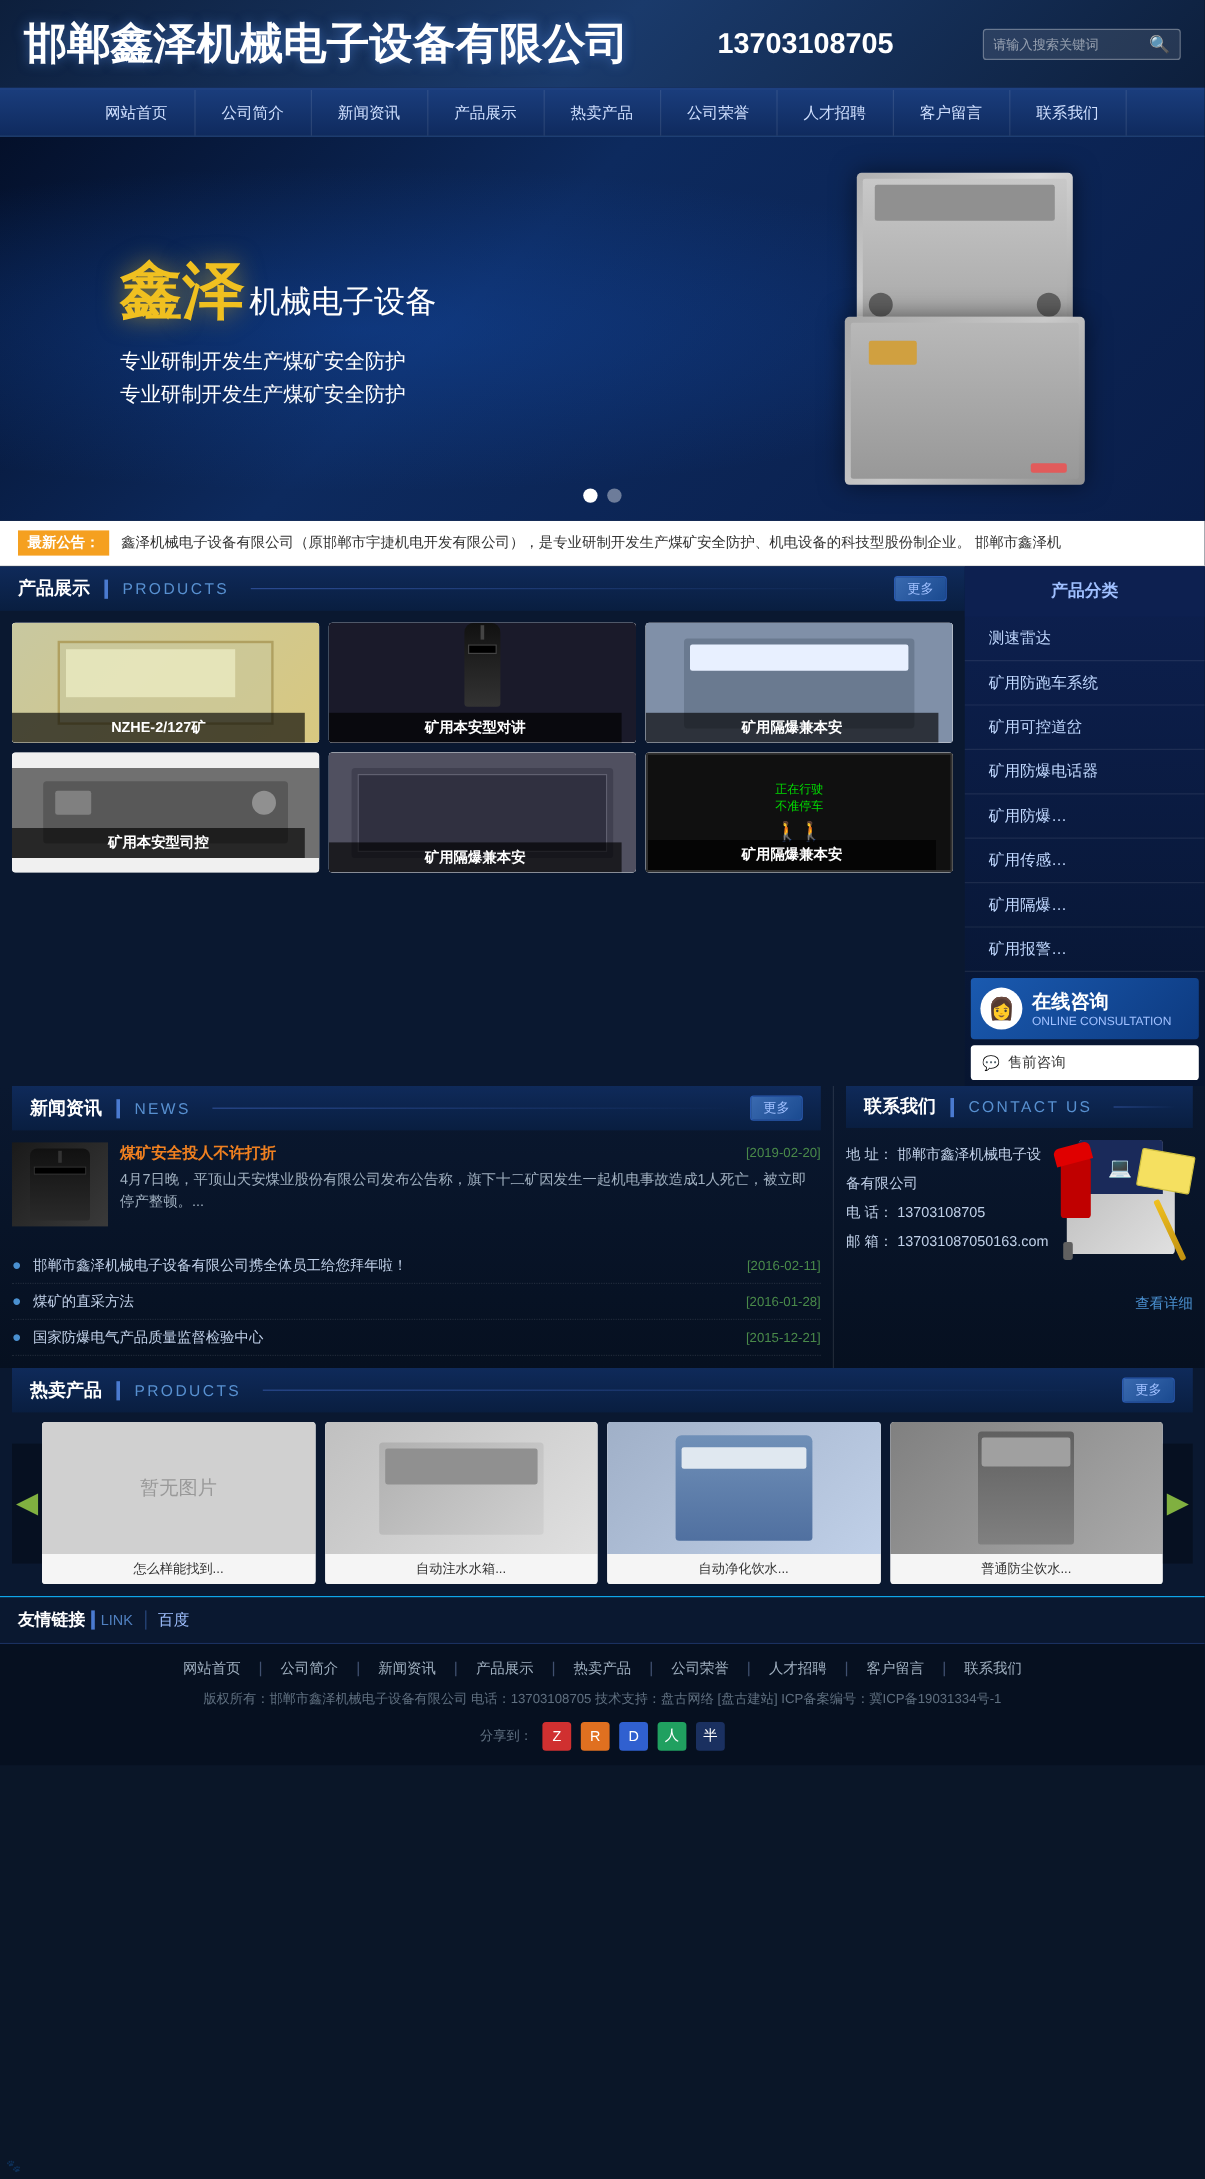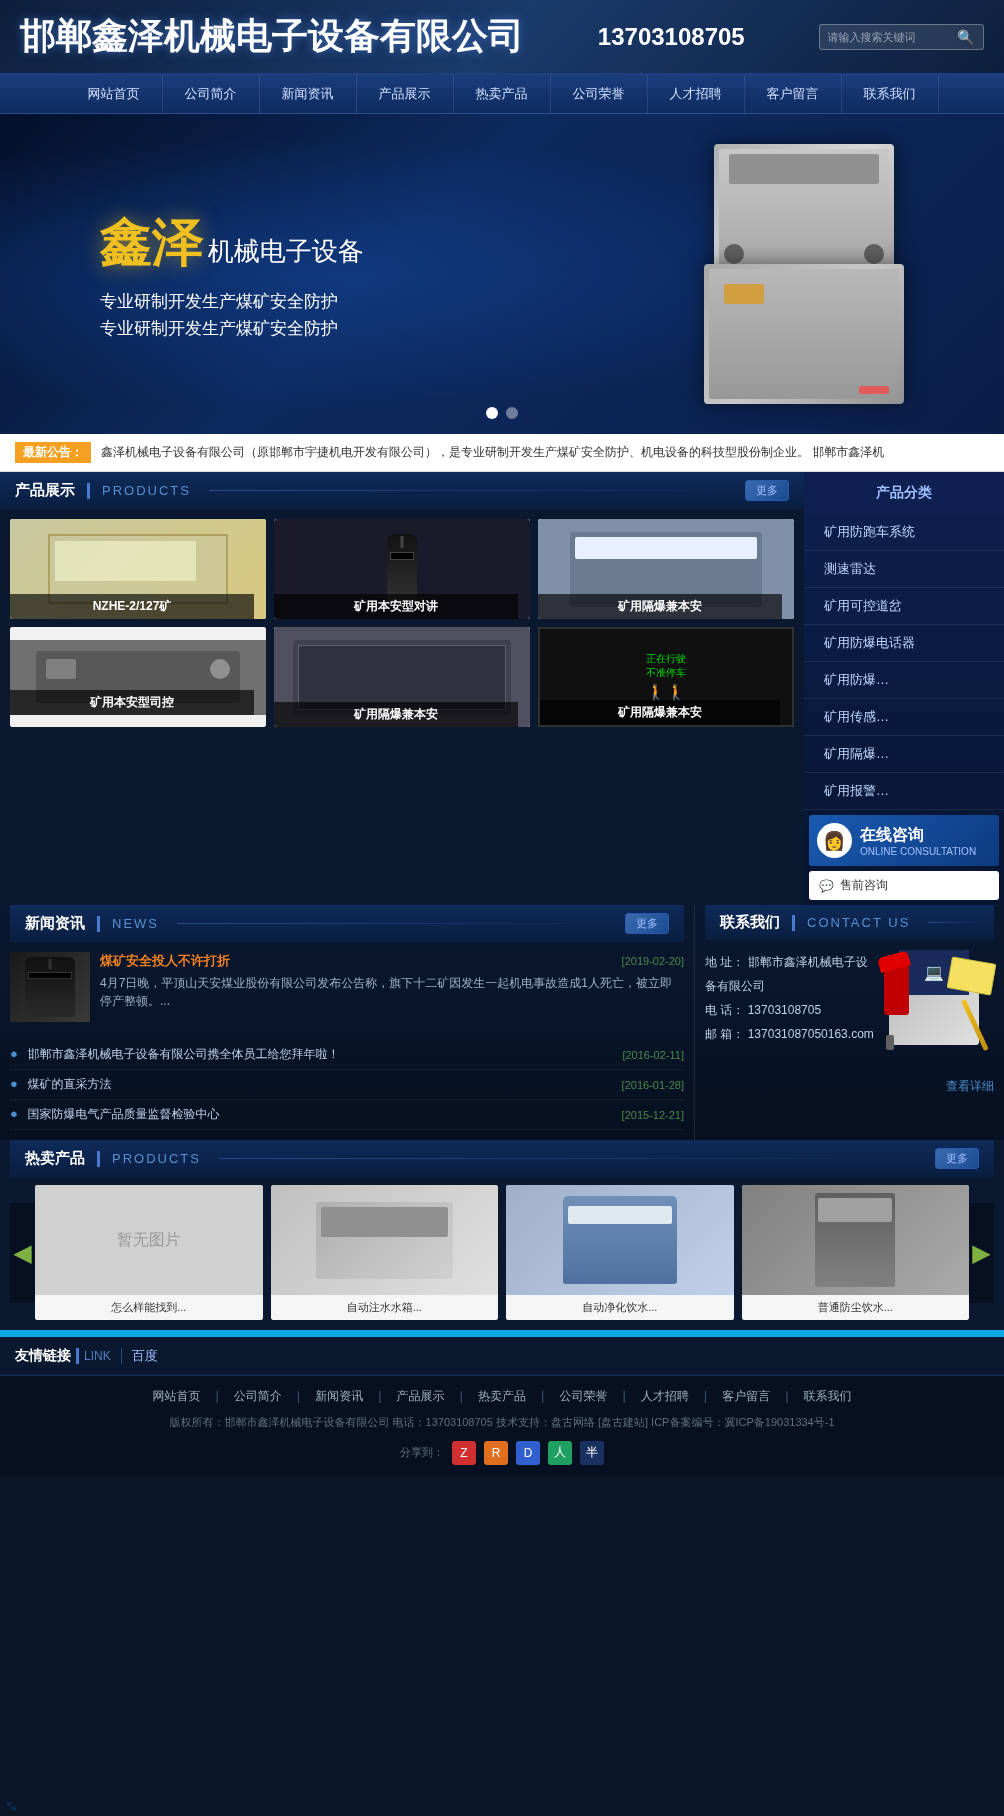--- a/index.html
+++ b/index.html
@@ -68,21 +68,21 @@
     .hot-products-arrow { width: 25px; height: 100px; display: flex; align-items: center; justify-content: center; background: rgba(0,0,0,0.3); cursor: pointer; color: #80b040; font-size: 24px; flex-shrink: 0; }
     .hot-products-items { flex: 1; display: flex; gap: 8px; overflow: hidden; }
     .hot-product-card { flex: 1; background: #fff; border-radius: 3px; overflow: hidden; cursor: pointer; }
     .hot-product-img { width: 100%; height: 110px; background: #e8e8e8; display: flex; align-items: center; justify-content: center; }
     .hot-product-label { color: #333; font-size: 11px; text-align: center; padding: 5px; background: #f5f5f5; }
 
     
     .hp-img-1 { background: #d0d0d0; display: flex; align-items: center; justify-content: center; font-size: 12px; color: #666; }
 
     
-    .friend-links { background: #0a1830; padding: 10px 15px; display: flex; align-items: center; gap: 0; border-top: 7px solid #0ea5e9; }
+    .friend-links { background: #0a1830; padding: 10px 15px; display: flex; align-items: center; gap: 0; border-top: 1px solid #0ea5e9; }
     .friend-links-title { color: #fff; font-size: 14px; font-weight: bold; }
     .friend-links-en { color: #5080c0; font-size: 12px; }
     .friend-link-item { color: #a0c0ff; font-size: 13px; cursor: pointer; }
 
     
     .footer { background: #061020; padding: 12px 20px; text-align: center; border-top: 1px solid #1a3060; }
     .footer-nav { display: flex; justify-content: center; gap: 15px; margin-bottom: 8px; flex-wrap: wrap; }
     .footer-nav-item { color: #a0b0c0; font-size: 12px; cursor: pointer; }
     .footer-nav-sep { color: #405070; }
     .footer-info { color: #607080; font-size: 11px; line-height: 1.8; }
@@ -185,21 +185,21 @@
               <div style="width:100%;height:100px;background:linear-gradient(135deg,#c8c8a0,#d8c880);display:flex;align-items:center;justify-content:center;position:relative;">
                 <div style="width:70%;height:70%;background:rgba(200,200,160,0.5);border:2px solid #b0a060;position:relative;">
                   <div style="position:absolute;top:5px;left:5px;width:80%;height:60%;background:rgba(240,240,200,0.7);"></div>
                 </div>
                 <div class="product-card-label">NZHE-2/127矿</div>
               </div>
             </div>
           </div>
           <div class="product-card">
             <div class="product-card-img">
-              <div style="width:100%;height:100px;background:#1a1a2a;display:flex;align-items:center;justify-content:center;position:relative;">
+              <div style="width:100%;height:100px;background:#1a1a2a;display:flex;justify-content:center;position:relative;">
                 <div style="width:30px;height:70px;background:linear-gradient(180deg,#111,#333);border-radius:8px 8px 3px 3px;position:relative;">
                   <div style="position:absolute;top:2px;left:50%;transform:translateX(-50%);width:3px;height:12px;background:#444;"></div>
                   <div style="position:absolute;top:18px;left:3px;right:3px;height:8px;background:#000;border:1px solid #444;"></div>
                 </div>
                 <div class="product-card-label">矿用本安型对讲</div>
               </div>
             </div>
           </div>
           <div class="product-card">
             <div class="product-card-img">
@@ -245,22 +245,22 @@
               </div>
             </div>
           </div>
         </div>
       </div>
     </div>
 
     <div class="sidebar">
       <div class="sidebar-title">产品分类</div>
       <div class="sidebar-items">
+        <div class="sidebar-item">测速雷达</div>
         <div class="sidebar-item">矿用防跑车系统</div>
-        <div class="sidebar-item">测速雷达</div>
         <div class="sidebar-item">矿用可控道岔</div>
         <div class="sidebar-item">矿用防爆电话器</div>
         <div class="sidebar-item">矿用防爆…</div>
         <div class="sidebar-item">矿用传感…</div>
         <div class="sidebar-item">矿用隔爆…</div>
         <div class="sidebar-item">矿用报警…</div>
       </div>
       <div class="online-consult">
         <div class="online-consult-icon">👩</div>
         <div>

